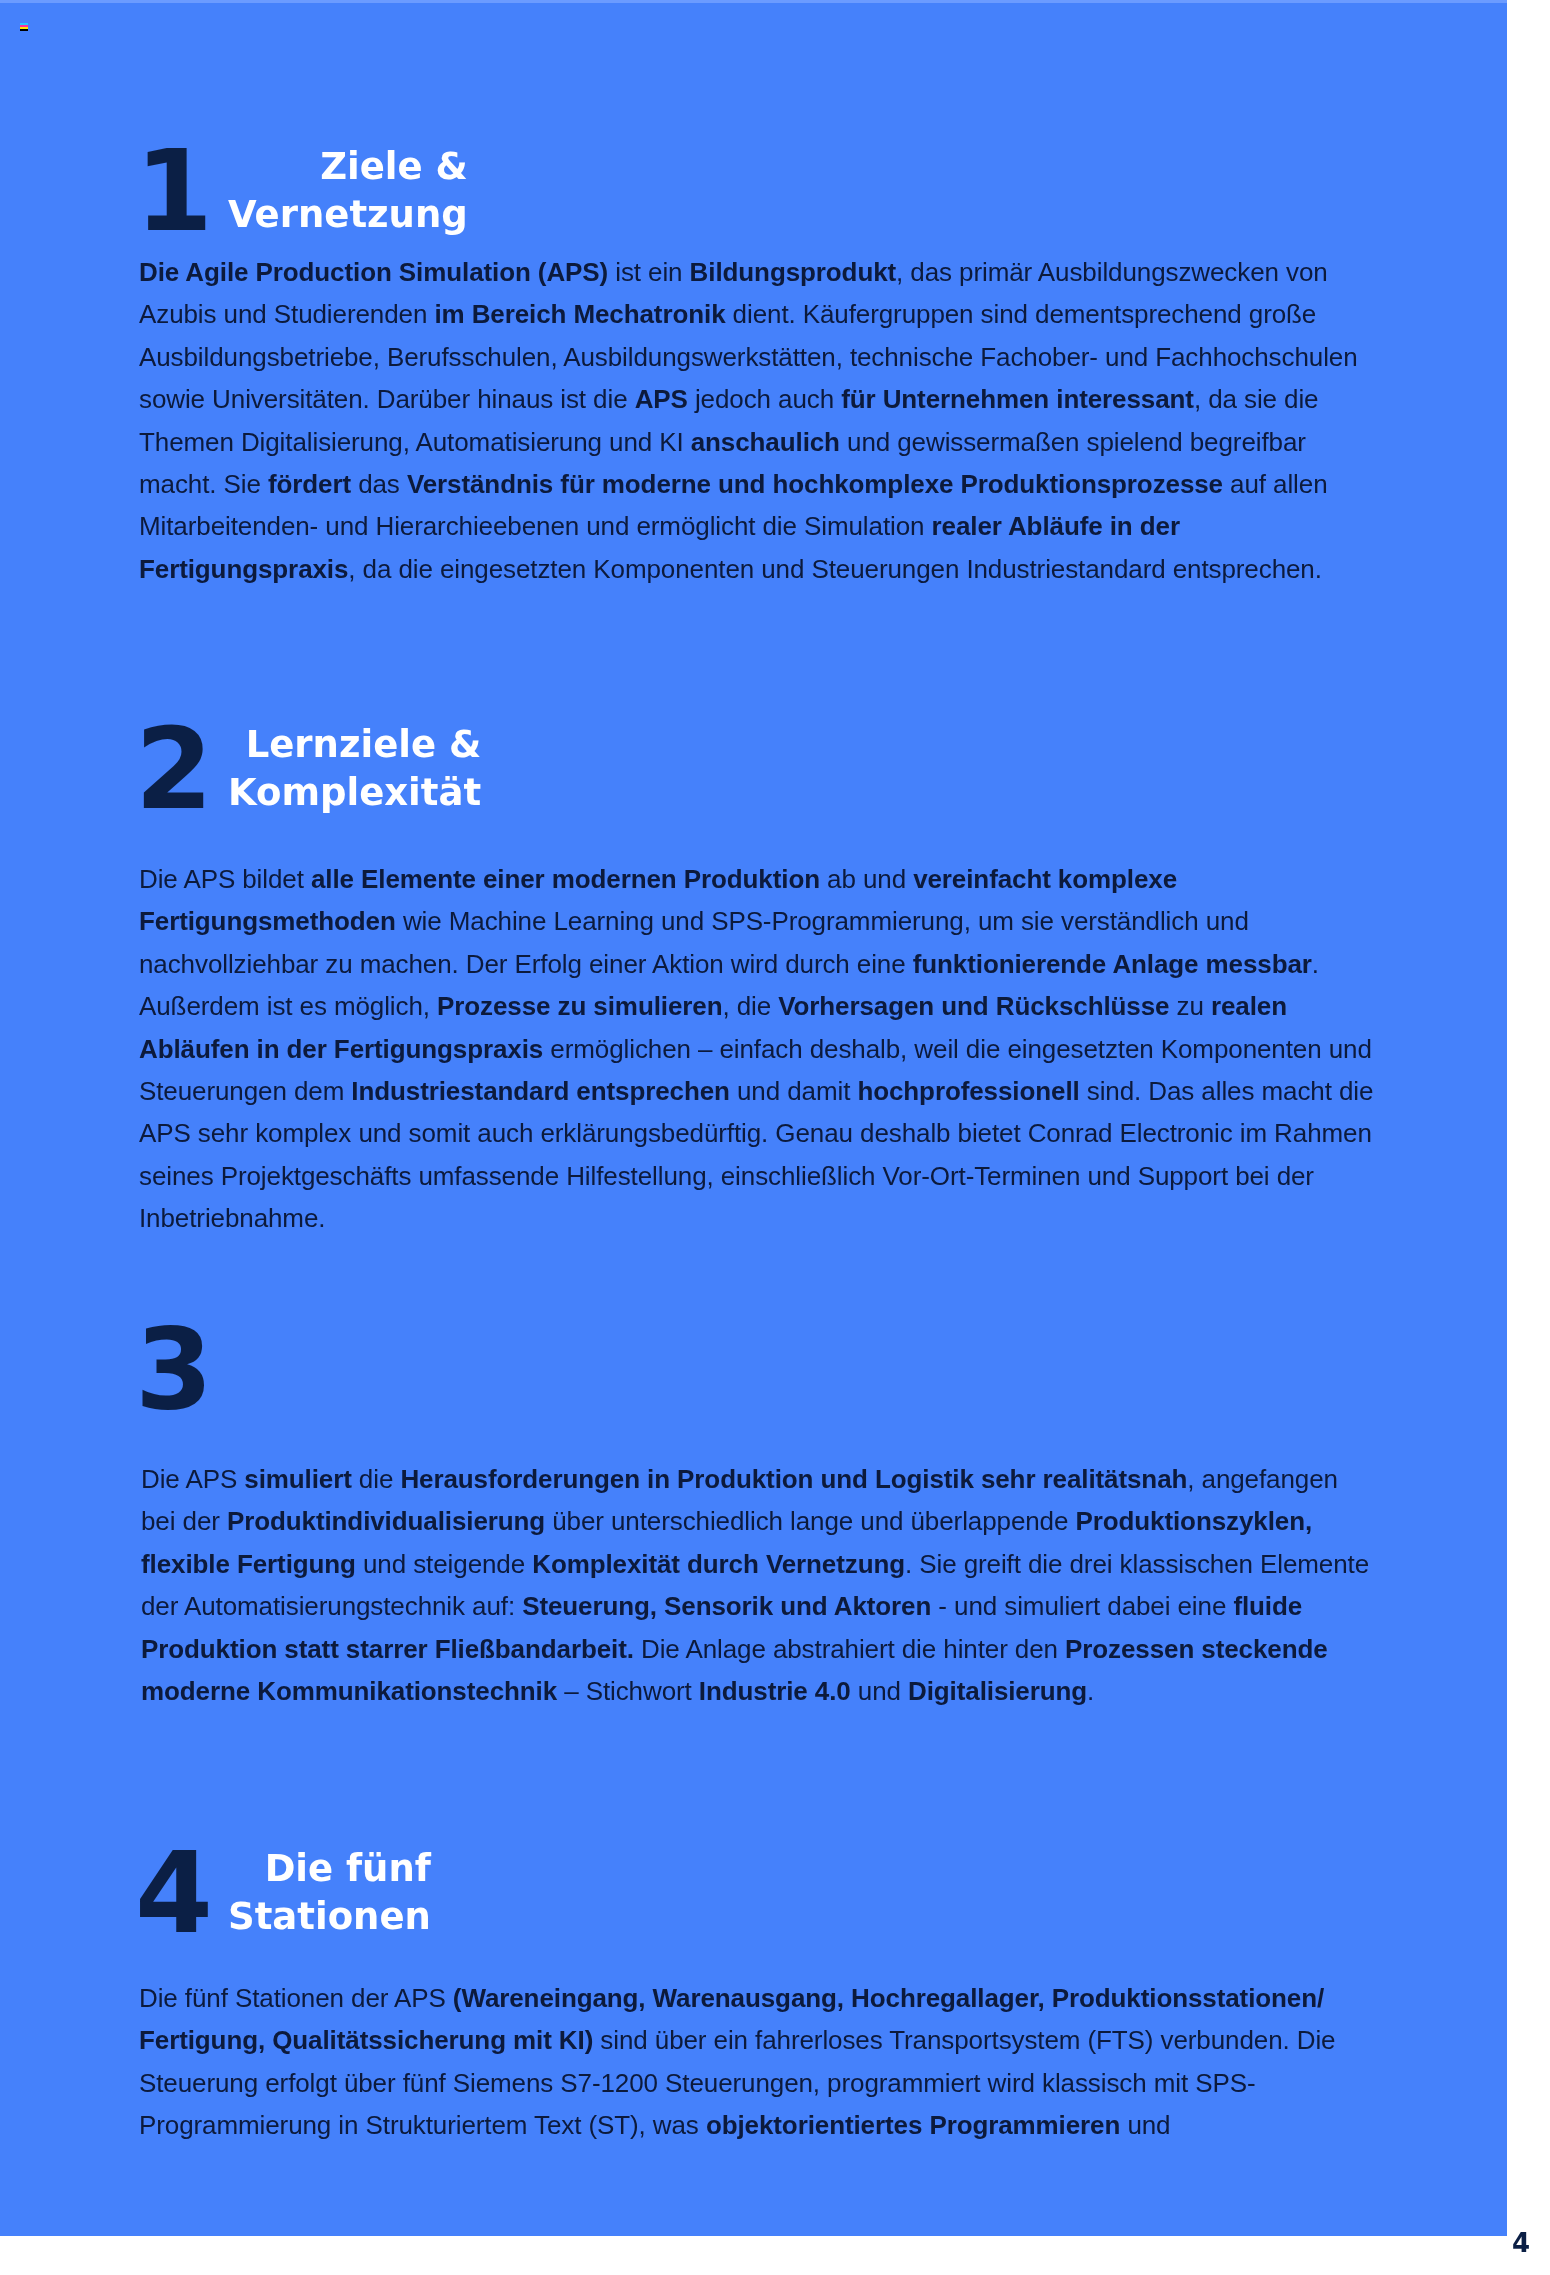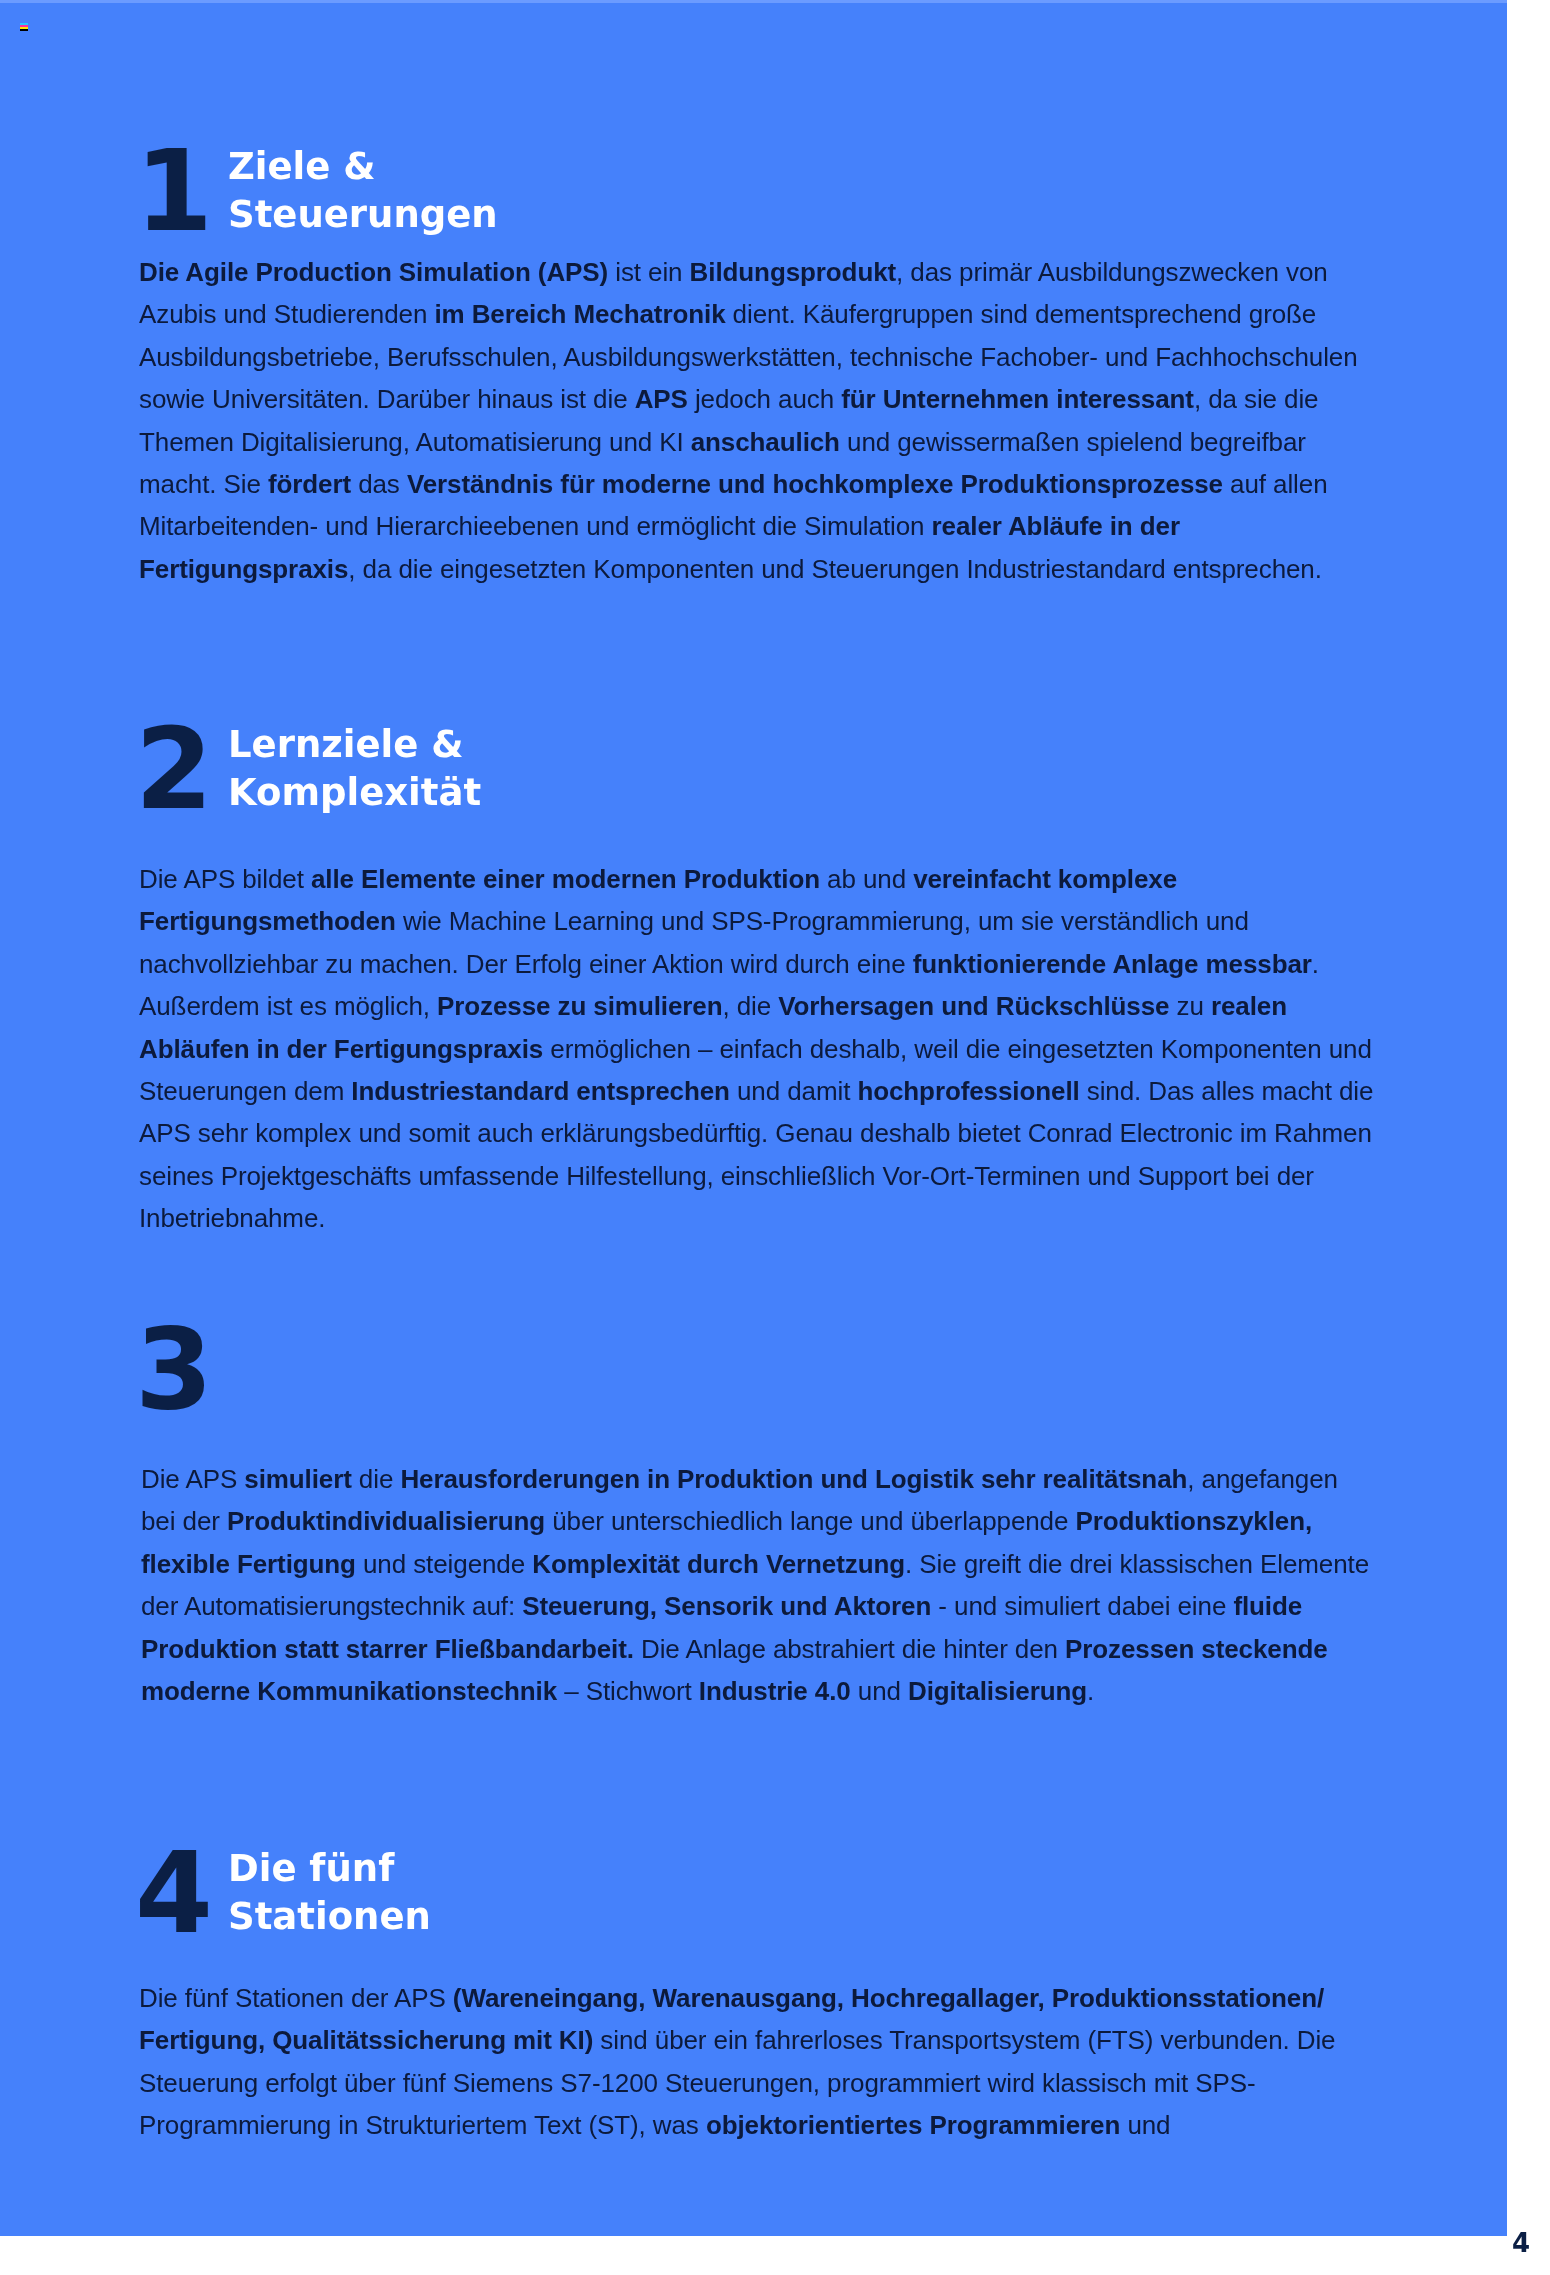--- a/index.html
+++ b/index.html
@@ -24,21 +24,21 @@
     position:absolute; left:-4px; top:-8px;
     font-family:"DejaVu Sans", "Liberation Sans", sans-serif;
     font-weight:bold; font-size:112px; line-height:1;
     color:#0b1f45; letter-spacing:-4px;
   }
   .sec-title {
     position:absolute; left:89px; top:0;
     font-family:"DejaVu Sans", "Liberation Sans", sans-serif;
     font-weight:bold; font-size:37px; line-height:48px; color:#ffffff;
   }
-  .sec-title div { white-space:nowrap; }
+  .sec-title div { white-space:nowrap;text-align:right; }
   .sec-body {
     font-size:26px; line-height:42.4px; color:#0c1a3c;
     text-align:left; letter-spacing:-0.1px;
   }
   .sec-body b { font-weight:bold; }
   .page-number {
     position:absolute; left:1512px; top:2228px;
     font-family:"DejaVu Sans", sans-serif; font-weight:bold;
     font-size:26px; color:#0b1f45;
   }
@@ -52,21 +52,21 @@
     <span style="background:#ff2fa0"></span>
     <span style="background:#ffe600"></span>
     <span style="background:#000"></span>
   </div>
 
   <section class="section" style="top:140px;">
     <div class="sec-head">
       <div class="sec-num">1</div>
       <div class="sec-title">
         <div>Ziele &amp;</div>
-        <div>Steuerungen</div>
+        <div>Vernetzung</div>
       </div>
     </div>
     <p class="sec-body" style="margin:-2px 0 0 0;"><b>Die Agile Production Simulation (APS)</b><span> ist ein </span><b>Bildungsprodukt</b><span>, das primär Ausbildungszwecken von Azubis und Studierenden </span><b>im Bereich Mechatronik</b><span> dient. Käufergruppen sind dement­sprechend große Ausbildungsbetriebe, Berufsschulen, Ausbildungswerkstätten, technische Fachober- und Fachhochschulen sowie Universitäten. Darüber hinaus ist die </span><b>APS</b><span> jedoch auch </span><b>für Unternehmen interessant</b><span>, da sie die Themen Digitalisierung, Automatisierung und KI </span><b>anschaulich</b><span> und gewissermaßen spielend begreifbar macht. Sie </span><b>fördert</b><span> das </span><b>Verständnis für moderne und hochkomplexe Produktionsprozesse</b><span> auf allen Mitarbeitenden- und Hierarchieebenen und ermöglicht die Simulation </span><b>realer Abläufe in der Fertigungspraxis</b><span>, da die eingesetzten Komponenten und Steuerungen Industriestandard entsprechen.</span></p>
   </section>
 
   <section class="section" style="top:718px;">
     <div class="sec-head">
       <div class="sec-num">2</div>
       <div class="sec-title">
         <div>Lernziele &amp;</div>

